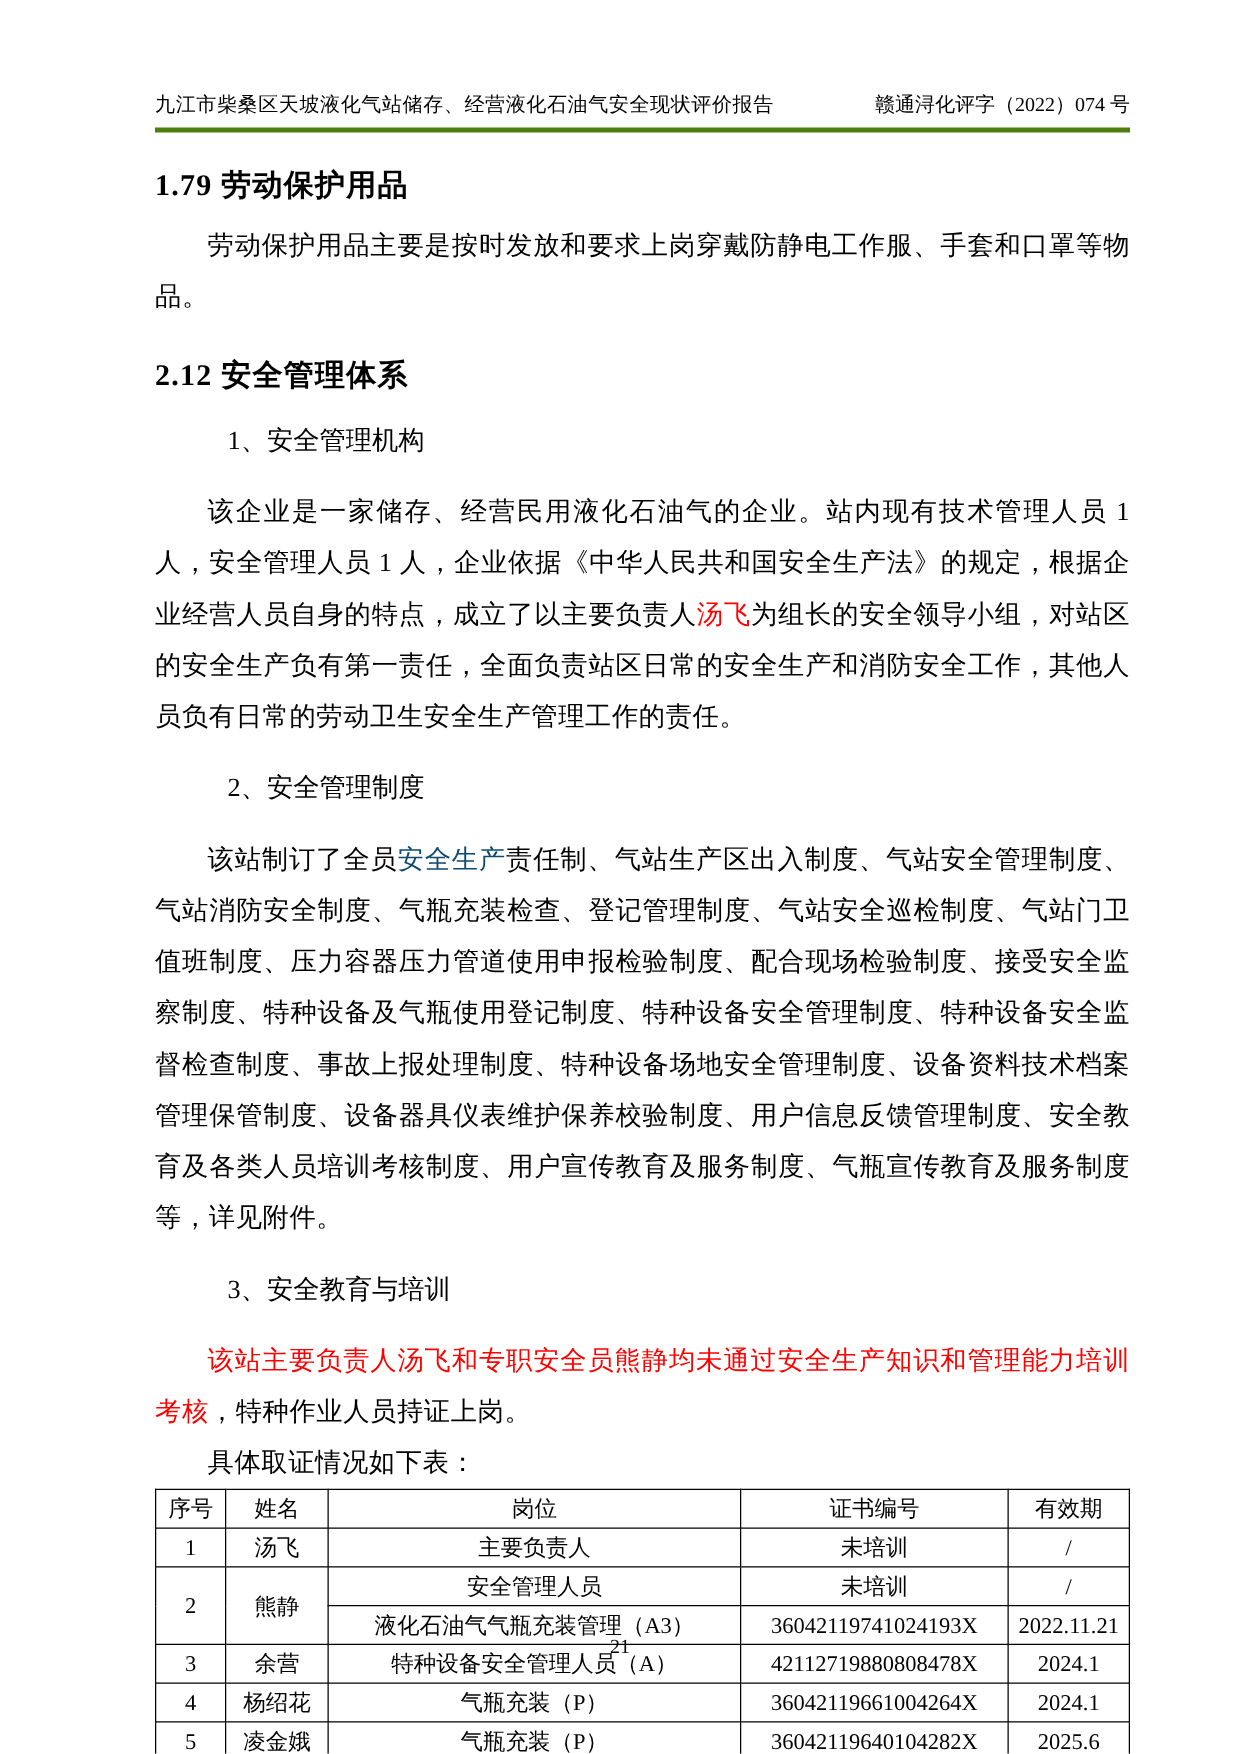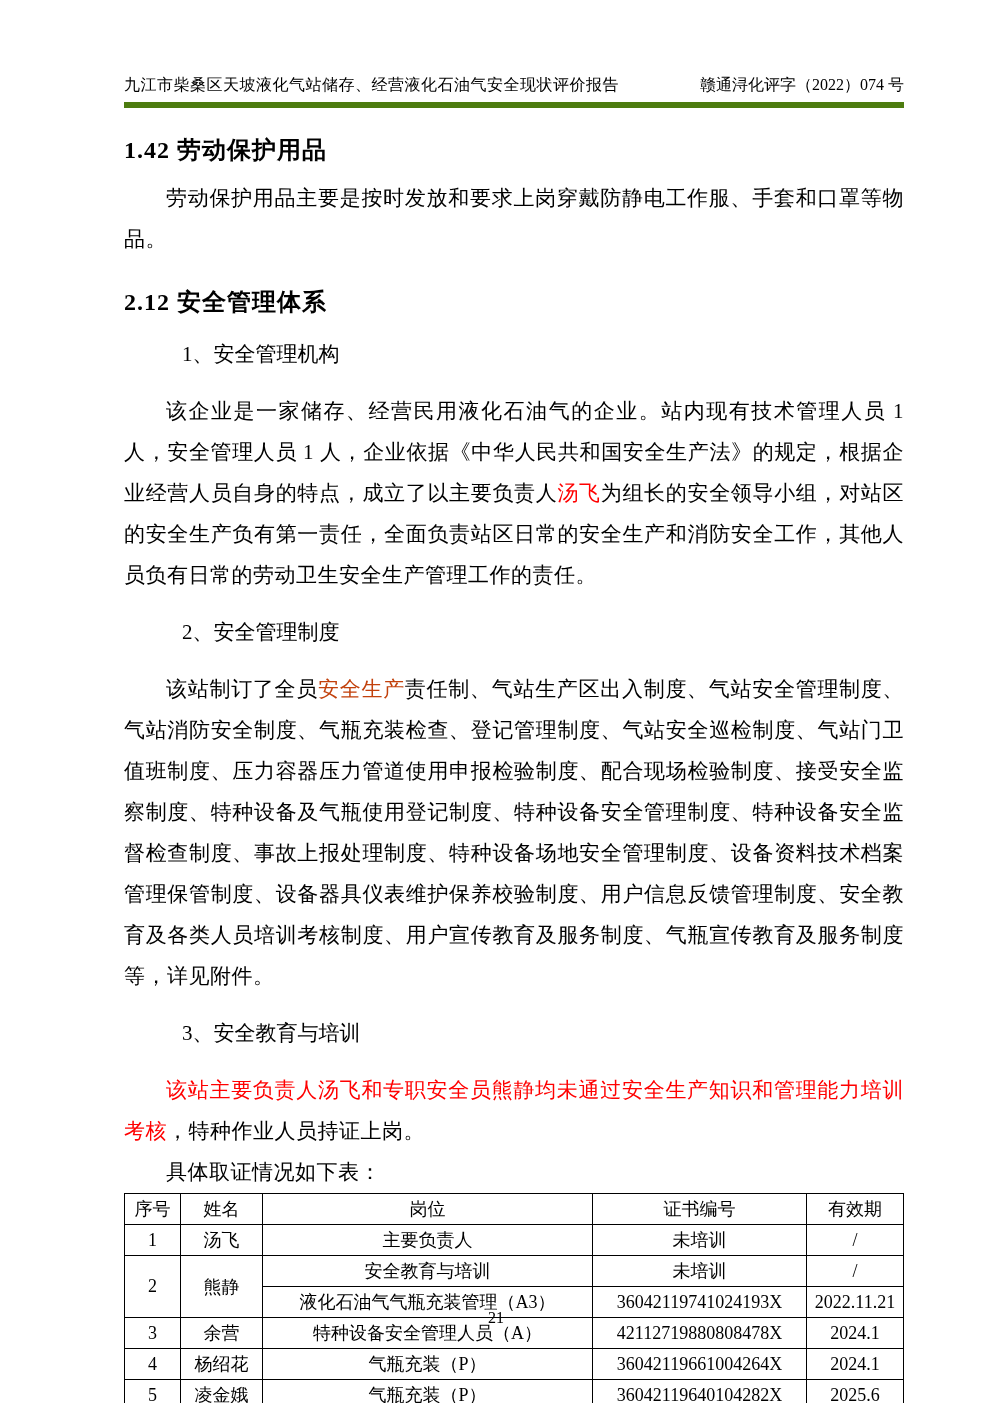--- a/index.html
+++ b/index.html
@@ -15,21 +15,21 @@
     padding: 74px 88px 0 124px;
     overflow: hidden;
   }
   .doc-header {
     display: flex;
     justify-content: space-between;
     align-items: flex-end;
     font-size: 16px;
     line-height: 22px;
     padding-bottom: 6px;
-    border-bottom: 6px solid #4d7c0f;
+    border-bottom: 4px solid #4d7c0f;
   }
   .doc-header .hl { letter-spacing: 0.5px; }
   h2.sec-title {
     font-size: 24px;
     font-weight: bold;
     margin: 26px 0 12px 0;
     letter-spacing: 1px;
   }
   p.body-p {
     font-size: 21px;
@@ -39,21 +39,21 @@
     text-align: justify;
     letter-spacing: 0.5px;
   }
   p.sub-item {
     font-size: 21px;
     line-height: 41px;
     margin: 16px;
     text-indent: 2em;
   }
   .red-text { color: #ff0000; }
-  .blue-link { color: #c2410c; cursor: pointer; }
+  .blue-link { color: #0c4a6e; cursor: pointer; }
   .table-caption {
     text-align: center;
     font-weight: bold;
     font-size: 22px;
     margin: 14px 0 6px 0;
     letter-spacing: 1px;
   }
   table.cert-table {
     width: 100%;
     border-collapse: collapse;
@@ -87,21 +87,21 @@
 </head>
 <body>
 
 <div class="page">
 
   <div class="doc-header">
     <span class="hl">九江市柴桑区天坡液化气站储存、经营液化石油气安全现状评价报告</span>
     <span class="hr">赣通浔化评字（2022）074 号</span>
   </div>
 
-  <h2 class="sec-title">1.42 劳动保护用品</h2>
+  <h2 class="sec-title">1.79 劳动保护用品</h2>
 
   <p class="body-p">劳动保护用品主要是按时发放和要求上岗穿戴防静电工作服、手套和口罩等物品。</p>
 
   <h2 class="sec-title">2.12 安全管理体系</h2>
 
   <p class="sub-item">1、安全管理机构</p>
 
   <p class="body-p"><span>该企业是一家储存、经营民用液化石油气的企业。站内现有技术管理人员 1 人，安全管理人员 1 人，企业依据《中华人民共和国安全生产法》的规定，根据企业经营人员自身的特点，成立了以主要负责人</span><span class="red-text">汤飞</span><span>为组长的安全领导小组，对站区的安全生产负有第一责任，全面负责站区日常的安全生产和消防安全工作，其他人员负有日常的劳动卫生安全生产管理工作的责任。</span></p>
 
   <p class="sub-item">2、安全管理制度</p>
@@ -136,21 +136,21 @@
       <tr>
         <td>1</td>
         <td>汤飞</td>
         <td>主要负责人</td>
         <td>未培训</td>
         <td>/</td>
       </tr>
       <tr>
         <td rowspan="2">2</td>
         <td rowspan="2">熊静</td>
-        <td>安全教育与培训</td>
+        <td>安全管理人员</td>
         <td>未培训</td>
         <td>/</td>
       </tr>
       <tr>
         <td>液化石油气气瓶充装管理（A3）</td>
         <td>36042119741024193X</td>
         <td>2022.11.21</td>
       </tr>
       <tr>
         <td>3</td>

